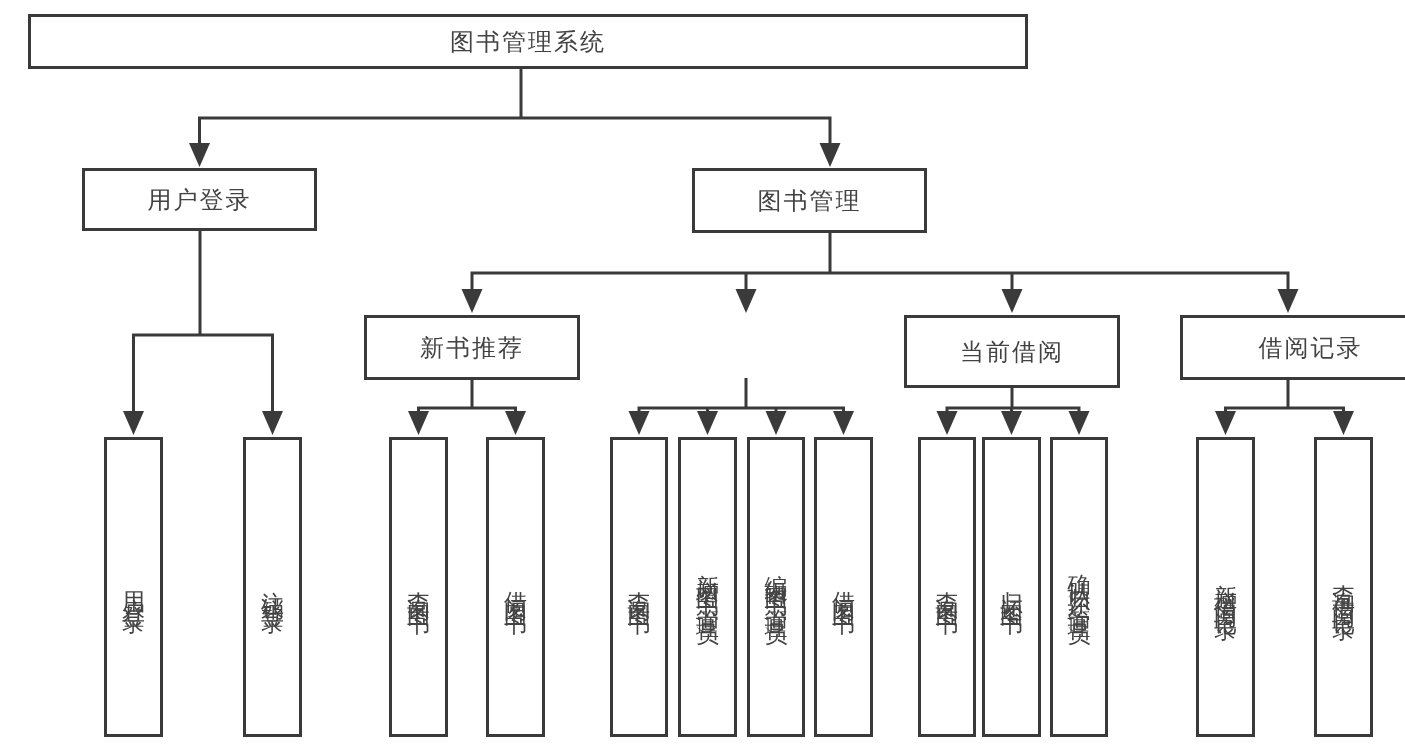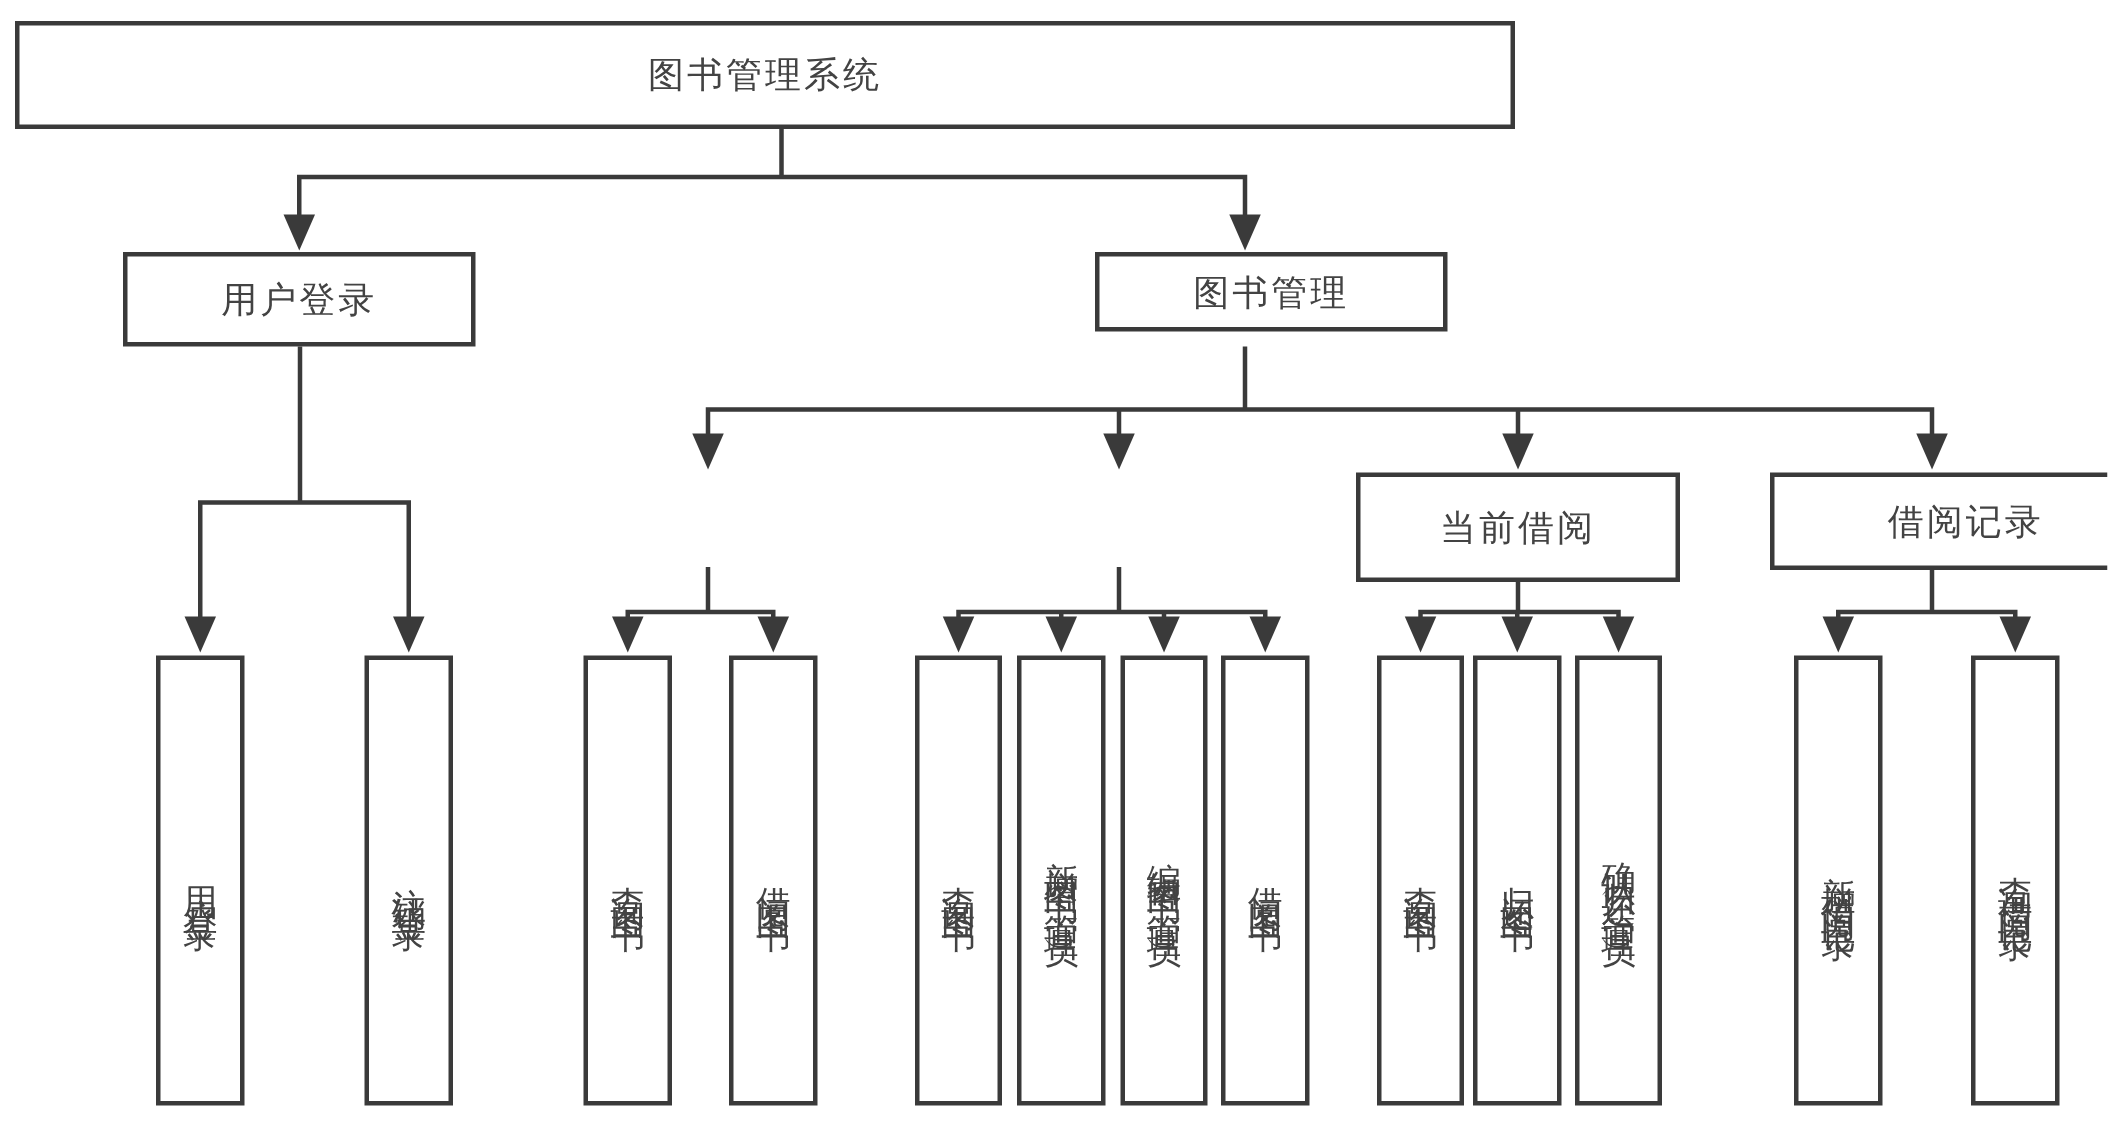--- a/index.html
+++ b/index.html
@@ -65,31 +65,34 @@
     <polygon points="707.5,435 697,411 718,411"></polygon>
     <polygon points="776,435 765.5,411 786.5,411"></polygon>
     <polygon points="843.5,435 833,411 854,411"></polygon>
     <polygon points="947,435 936.5,411 957.5,411"></polygon>
     <polygon points="1011.5,435 1001,411 1022,411"></polygon>
     <polygon points="1079,435 1068.5,411 1089.5,411"></polygon>
     <polygon points="1225.5,435 1215,411 1236,411"></polygon>
     <polygon points="1343.5,435 1333,411 1354,411"></polygon>
   </svg>
 
-  <div class="node h" style="left:10px;top:14px;width:1000px;height:72px">
+  <div class="node h" style="left:28px;top:14px;width:1000px;height:55px">
     <span>图书管理系统</span>
   </div>
 
   <div class="node h" style="left:82px;top:168px;width:235px;height:63px">
     <span>用户登录</span>
   </div>
-  <div class="node h" style="left:730px;top:168px;width:235px;height:53px">
+  <div class="node h" style="left:692px;top:168px;width:235px;height:65px">
     <span>图书管理</span>
   </div>
 
+  <div class="node h" style="left:364px;top:315px;width:216px;height:65px">
+    <span>新书推荐</span>
+  </div>
   <div class="node h" style="left:904px;top:315px;width:216px;height:73px">
     <span>当前借阅</span>
   </div>
   <div class="node h" style="left:1180px;top:315px;width:261px;height:65px">
     <span>借阅记录</span>
   </div>
 
   <div class="node v" style="left:104px;top:437px;width:59px;height:300px">
     <span>用户登录</span>
   </div>

